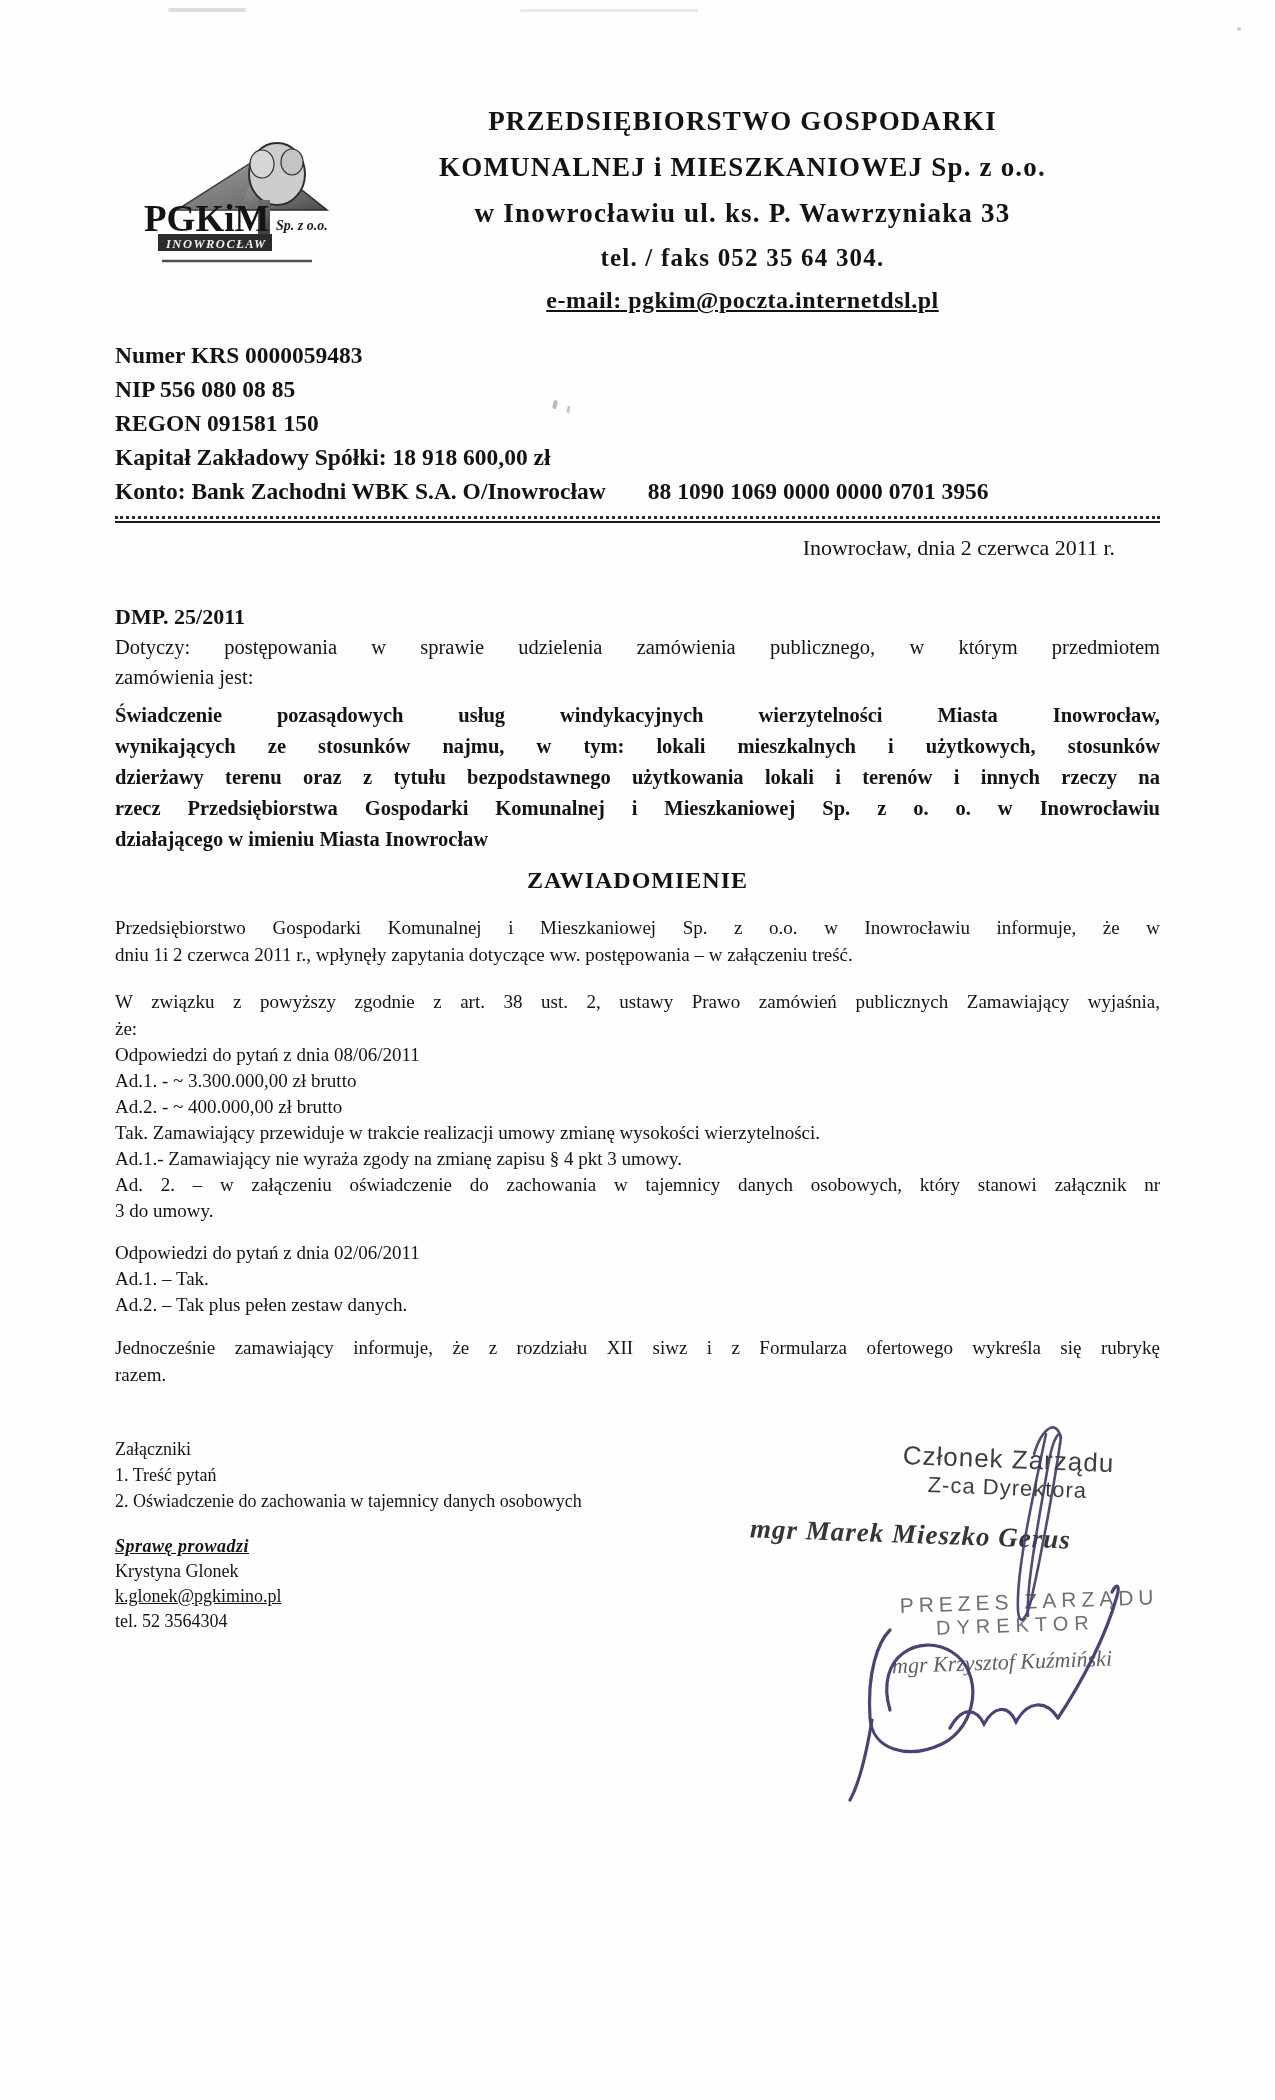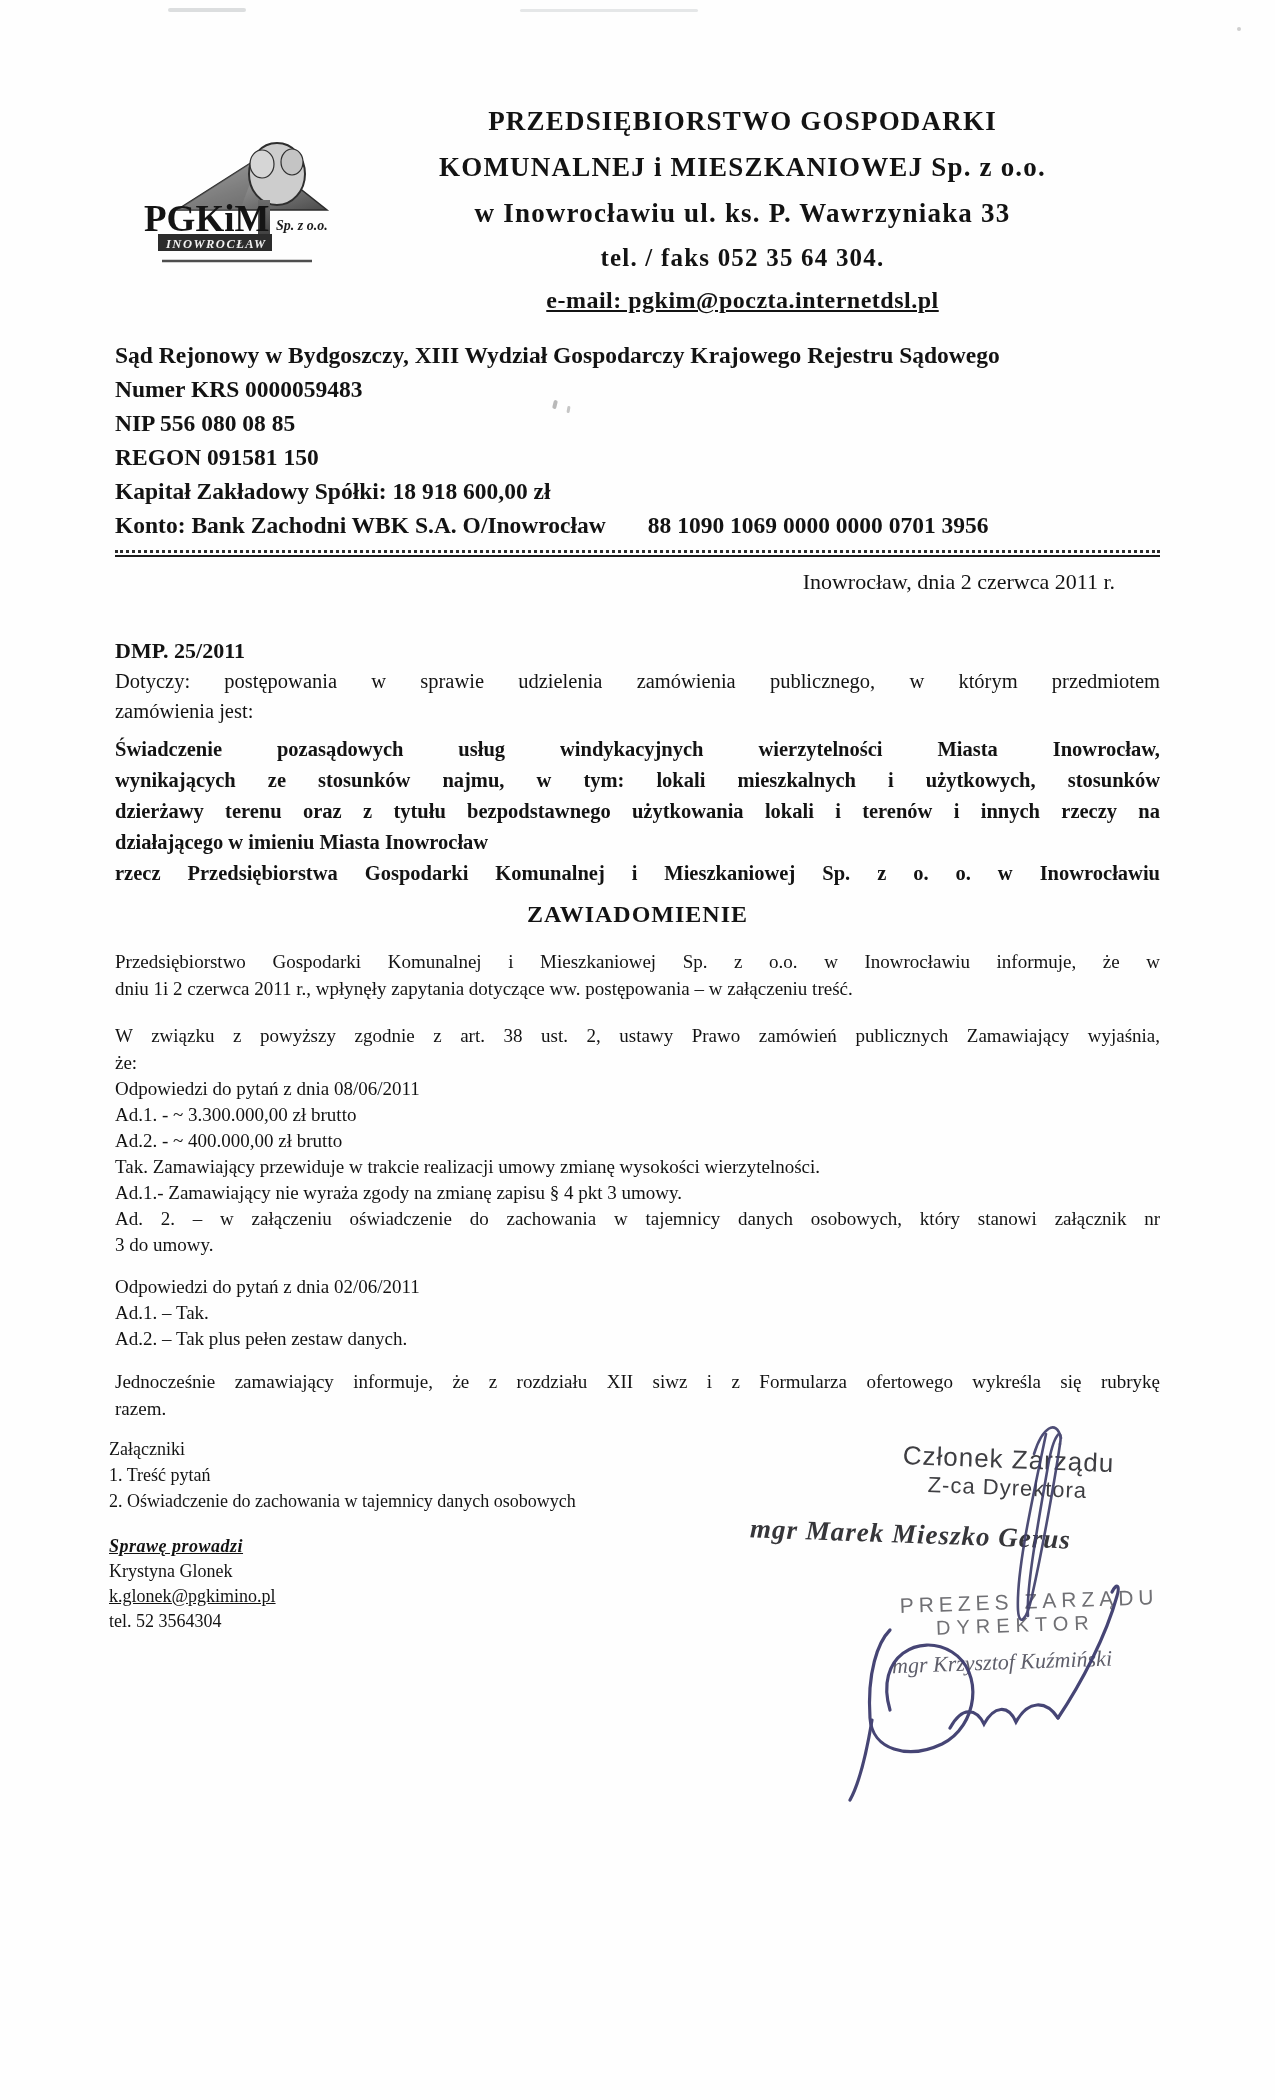--- a/index.html
+++ b/index.html
@@ -38,21 +38,21 @@
   .stretch { text-align:justify; text-align-last:justify; }
   .subject { margin-top:8px; font-weight:bold; }
   .subject .ln { line-height:31px; }
   .heading { margin:12px 0 20px; text-align:center; font-weight:bold; font-size:24px; letter-spacing:1px; }
   .para { font-size:19px; }
   .para .ln { font-size:19px; line-height:27px; }
   .mt14 { margin-top:20px; }
   .mt16 { margin-top:16px; }
   .answers .ln { font-size:19px; line-height:26px; }
   
-  .footer-left { position:absolute; left:109px; top:1436px; font-size:18px; line-height:26px; }
+  .footer-left { position:absolute; left:115px; top:1436px; font-size:18px; line-height:26px; }
   .handler { margin-top:20px; font-size:18px; line-height:25px; }
   .handler-title { font-weight:bold; font-style:italic; text-decoration:underline; letter-spacing:.5px; }
   .handler-email { text-decoration:underline; }
   
   .sig-area { position:absolute; left:620px; top:1400px; width:600px; height:380px;
               font-family:"Liberation Sans","DejaVu Sans",sans-serif; }
   .stamp1 { position:absolute; left:238px; top:44px; width:300px; text-align:center;
             color:#3e3e42; transform:rotate(2.2deg); }
   .stamp1-l1 { font-size:26px; letter-spacing:1px; }
   .stamp1-l2 { font-size:22px; letter-spacing:1px; }
@@ -109,21 +109,20 @@
     <div class="head-text">
       <div class="ht">PRZEDSIĘBIORSTWO GOSPODARKI</div>
       <div class="ht">KOMUNALNEJ i MIESZKANIOWEJ Sp. z o.o.</div>
       <div class="ht">w Inowrocławiu ul. ks. P. Wawrzyniaka 33</div>
       <div class="ht small">tel. / faks 052 35 64 304.</div>
       <div class="ht email">e-mail: pgkim@poczta.internetdsl.pl</div>
     </div>
   </div>
 
   <div class="registry">
-    <div>Sąd Rejonowy w Bydgoszczy, XIII Wydział Gospodarczy Krajowego Rejestru Sądowego</div>
     <div>Numer KRS 0000059483</div>
     <div>NIP 556 080 08 85</div>
     <div>REGON 091581 150</div>
     <div>Kapitał Zakładowy Spółki: 18 918 600,00 zł</div>
     <div>
       <span>Konto: Bank Zachodni WBK S.A. O/Inowrocław</span><span class="acct-num">88 1090 1069 0000 0000 0701 3956</span>
     </div>
   </div>
 
   <div class="sep">
@@ -137,22 +136,22 @@
 
     <div>
       <div class="ln stretch">Dotyczy: postępowania w sprawie udzielenia zamówienia publicznego, w którym przedmiotem</div>
       <div class="ln">zamówienia jest:</div>
     </div>
 
     <div class="subject">
       <div class="ln stretch">Świadczenie pozasądowych usług windykacyjnych wierzytelności Miasta Inowrocław,</div>
       <div class="ln stretch">wynikających ze stosunków najmu, w tym: lokali mieszkalnych i użytkowych, stosunków</div>
       <div class="ln stretch">dzierżawy terenu oraz z tytułu bezpodstawnego użytkowania lokali i terenów i innych rzeczy na</div>
+      <div class="ln stretch">rzecz Przedsiębiorstwa Gospodarki Komunalnej i Mieszkaniowej Sp. z o. o. w Inowrocławiu</div>
       <div class="ln">działającego w imieniu Miasta Inowrocław</div>
-      <div class="ln stretch">rzecz Przedsiębiorstwa Gospodarki Komunalnej i Mieszkaniowej Sp. z o. o. w Inowrocławiu</div>
     </div>
 
     <div class="heading">ZAWIADOMIENIE</div>
 
     <div class="para">
       <div class="ln stretch">Przedsiębiorstwo Gospodarki Komunalnej i Mieszkaniowej Sp. z o.o. w Inowrocławiu informuje, że w</div>
       <div class="ln">dniu 1i 2 czerwca 2011 r., wpłynęły zapytania dotyczące ww. postępowania – w załączeniu treść.</div>
     </div>
 
     <div class="para mt14">

